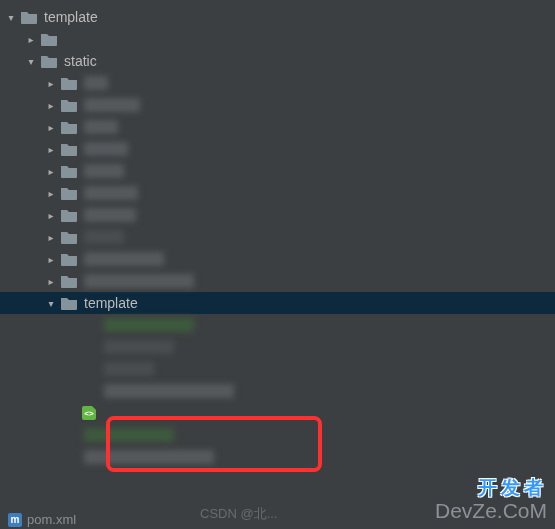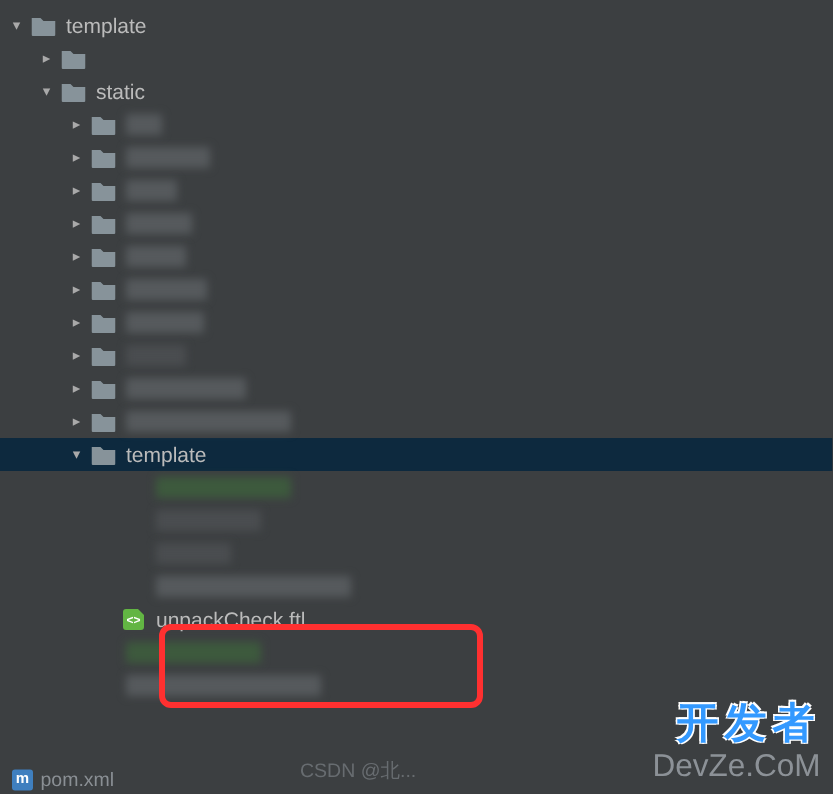--- a/index.html
+++ b/index.html
@@ -102,21 +102,21 @@
       top: 416px;
       width: 216px;
       height: 56px;
       pointer-events: none;
     }
     .watermark1 {
       position: absolute;
       right: 8px;
       bottom: 28px;
       font-family: "SimHei", sans-serif;
-      font-size: 28px;
+      font-size: 19px;
       font-weight: bold;
       color: #3399ff;
       text-shadow: -1px -1px 0 #fff, 1px -1px 0 #fff, -1px 1px 0 #fff, 1px 1px 0 #fff;
       letter-spacing: 4px;
     }
     .watermark2 {
       position: absolute;
       right: 8px;
       bottom: 6px;
       font-family: Arial, sans-serif;
@@ -323,21 +323,20 @@
     <span class="arrow blank">▸</span>
     <span class="icon"></span>
     <span class="blur-box" style="width:130px"></span>
   </div>
 
   <div class="tree-row indent-3">
     <span class="arrow blank">▸</span>
     <span class="icon">
       <span class="ftl-icon">&lt;&gt;</span>
     </span>
-    <span class="label">unpackCheck.ftl</span>
   </div>
 
   <div class="tree-row indent-2">
     <span class="arrow blank">▸</span>
     <span class="icon"></span>
     <span class="blur-box greenish" style="width:90px"></span>
   </div>
 
   <div class="tree-row indent-2">
     <span class="arrow blank">▸</span>

